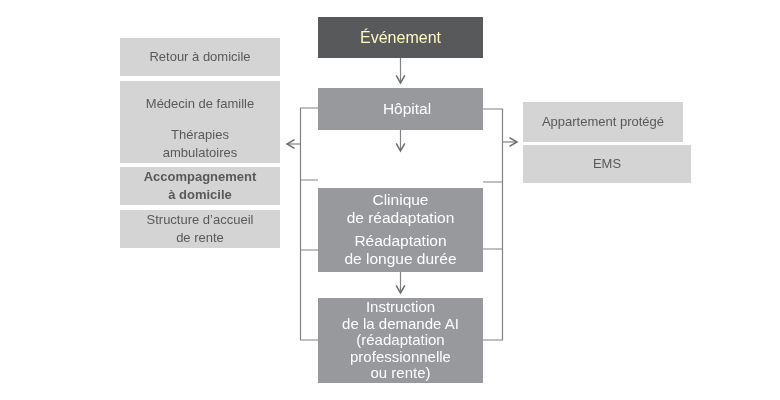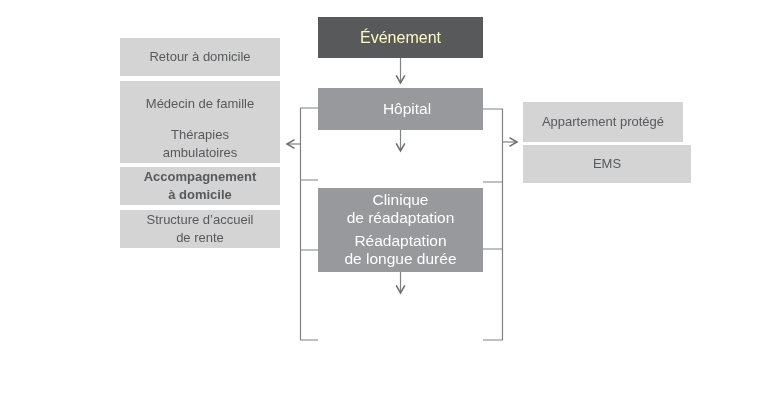--- a/index.html
+++ b/index.html
@@ -92,20 +92,27 @@
   <div class="box flow" style="left:318px; top:156px; width:165px; height:42px;margin-top:32px;">
     <span>Clinique
 de réadaptation</span>
   </div>
 
   <div class="box flow" style="left:318px; top:228px; width:165px; height:44px;">
     <span>Réadaptation
 de longue durée</span>
   </div>
 
+  <div class="box flow small" style="left:318px; top:298px; width:165px; height:85px;">
+    <span>Instruction
+de la demande AI
+(réadaptation
+professionnelle
+ou rente)</span>
+  </div>
 
   <div class="box option" style="left:120px; top:38px; width:160px; height:38px;">
     <span>Retour à domicile</span>
   </div>
 
   <div class="box option" style="left:120px; top:81px; width:160px; height:46px;">
     <span>Médecin de famille</span>
   </div>
 
   <div class="box option" style="left:120px; top:124px; width:160px; height:39px;">

